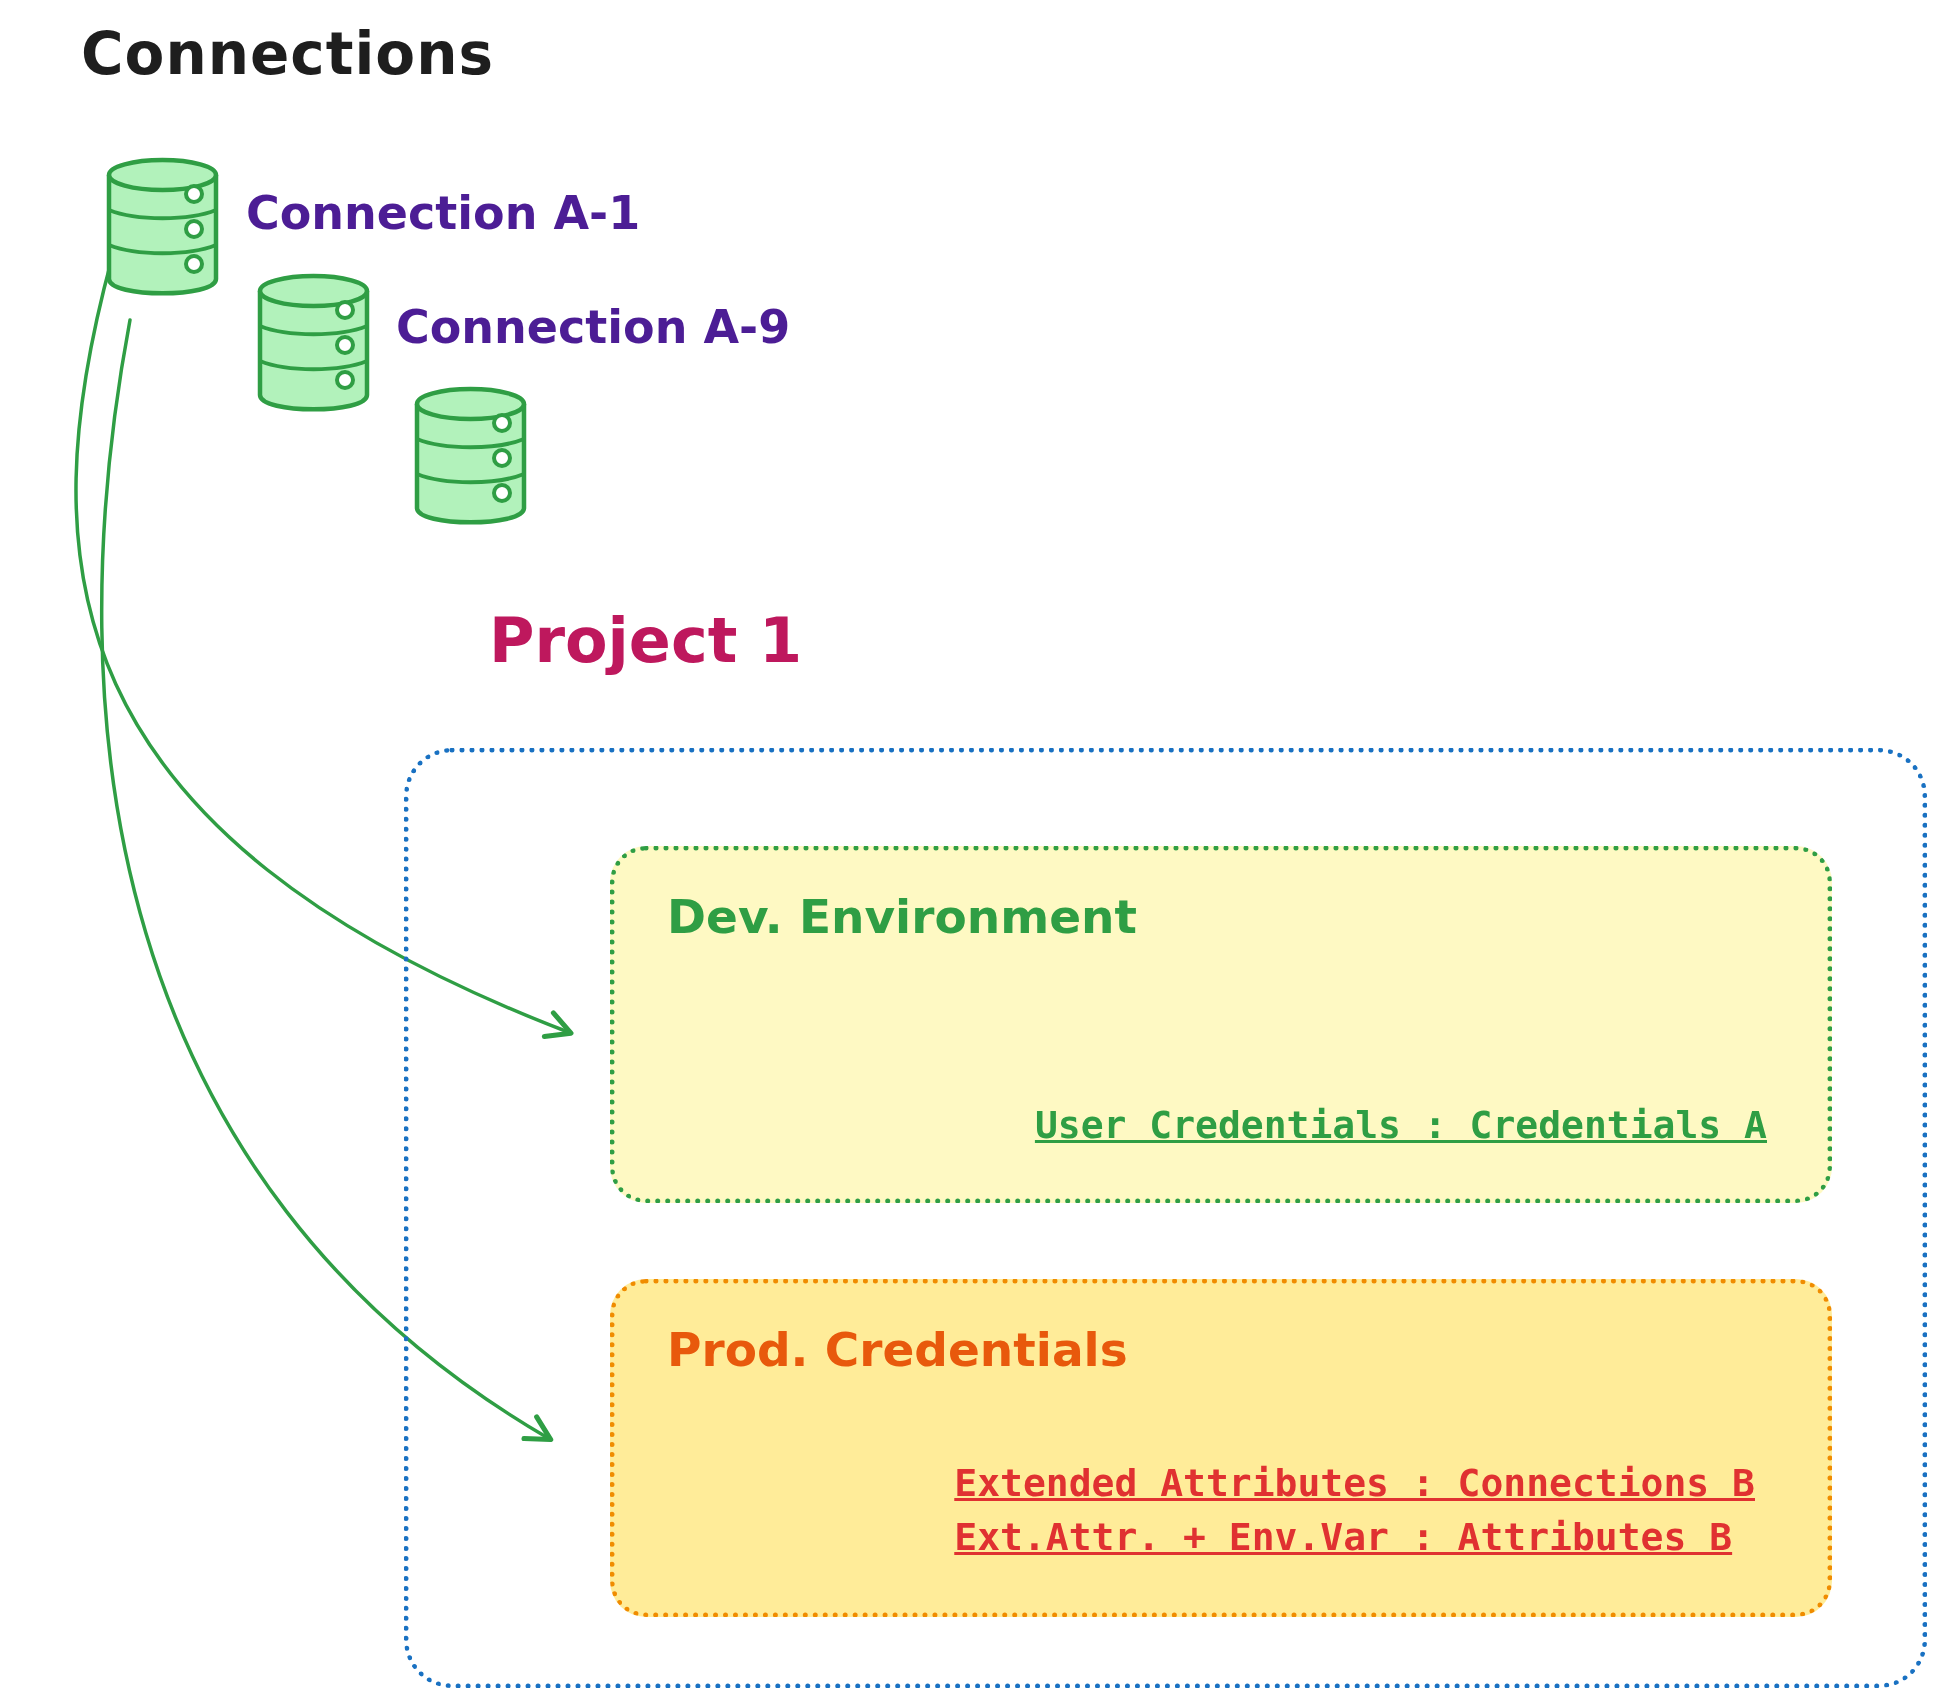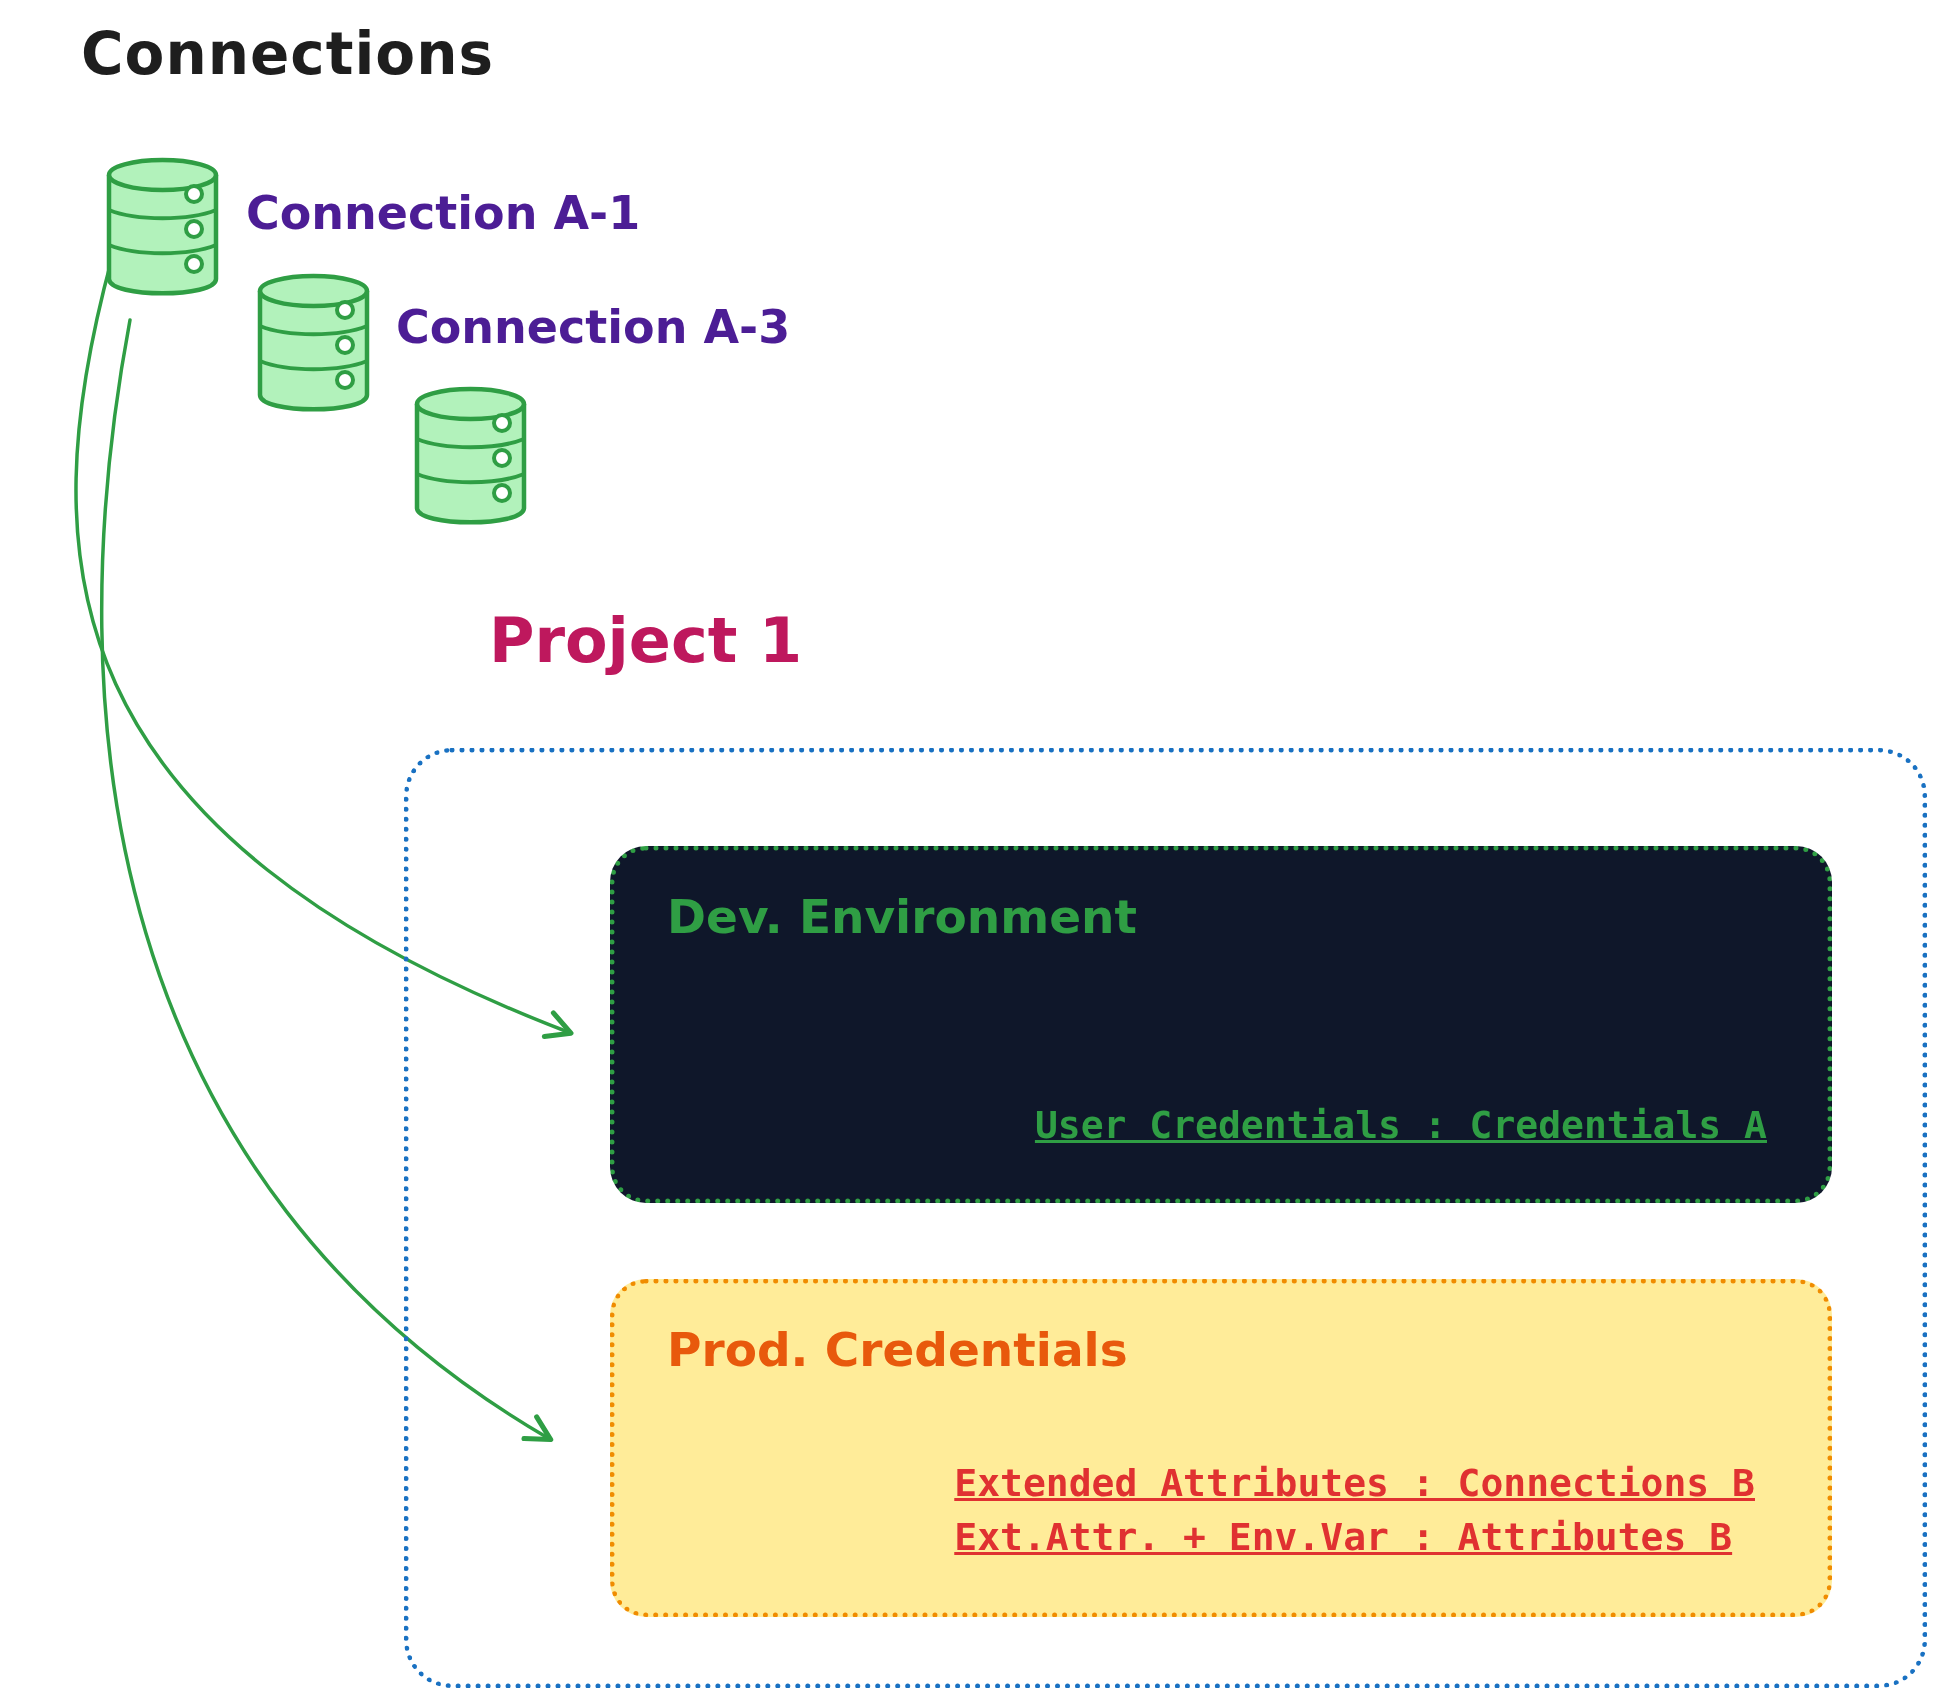--- a/index.html
+++ b/index.html
@@ -65,21 +65,21 @@
   .env-box {
     position: absolute;
     border-radius: 36px;
     box-sizing: content-box;
   }
   .env-dev {
     left: 201px;
     top: 93px;
     width: 1212px;
     height: 347px;
-    background: #0f172a;
+    background: #fef9c3;
     border: 5px dotted #2f9e44;
   }
   .env-prod {
     left: 201px;
     top: 526px;
     width: 1212px;
     height: 328px;
     background: #ffec99;
     border: 5px dotted #f08c00;
   }
@@ -139,21 +139,21 @@
     <path d="M 130 320 C 55 720, 108 1182, 548 1438" fill="none" stroke="#2f9e44" stroke-width="3.5" stroke-linecap="round" marker-end="url(#arrowhead)"></path>
 
     <use href="#db-shape" x="106" y="157"></use>
     <use href="#db-shape" x="257" y="273"></use>
     <use href="#db-shape" x="414" y="386"></use>
   </svg>
 
   <div class="title">Connections</div>
 
   <div class="conn-label conn-a1">Connection A-1</div>
-  <div class="conn-label conn-a2">Connection A-3</div>
+  <div class="conn-label conn-a2">Connection A-9</div>
 
   <div class="project-title">Project 1</div>
 
   <div class="project-box">
 
     <div class="env-box env-dev">
       <div class="env-title">Dev. Environment</div>
       <div class="env-lines">
         <div>User Credentials : Credentials A</div>
       </div>

